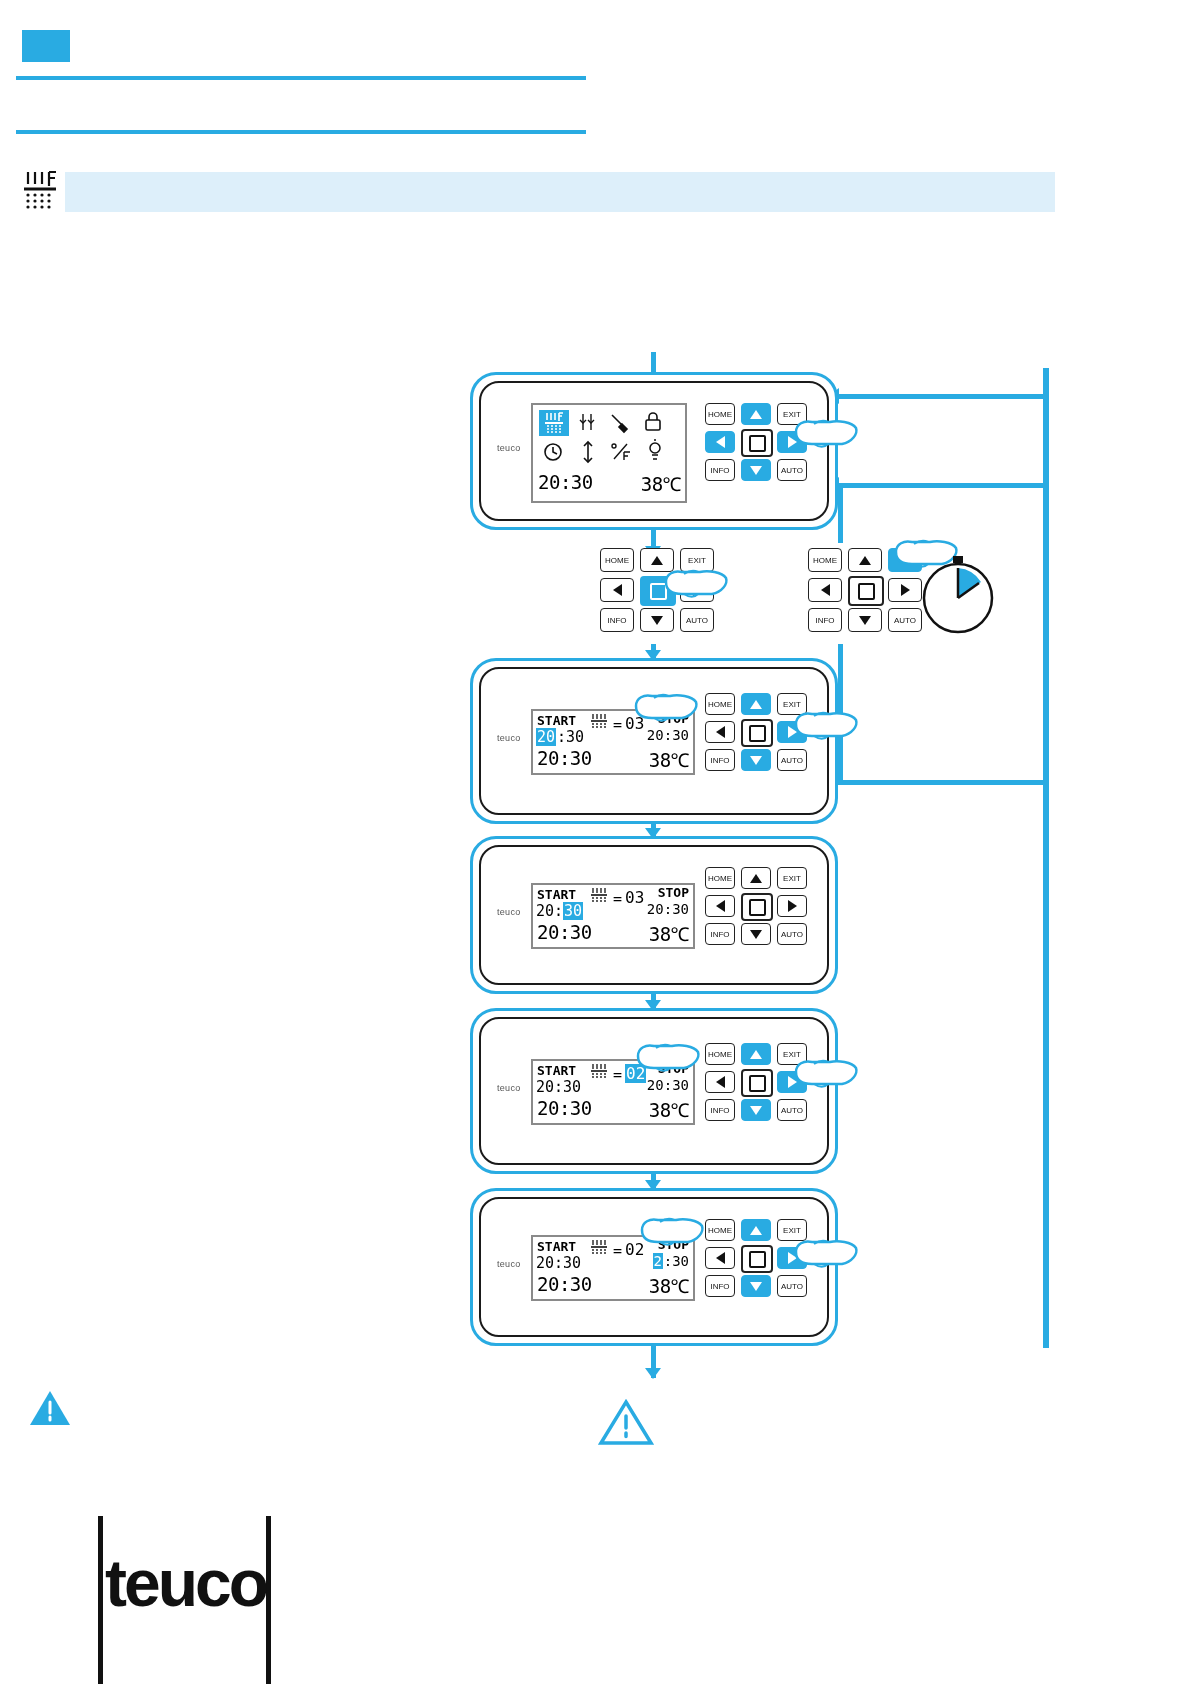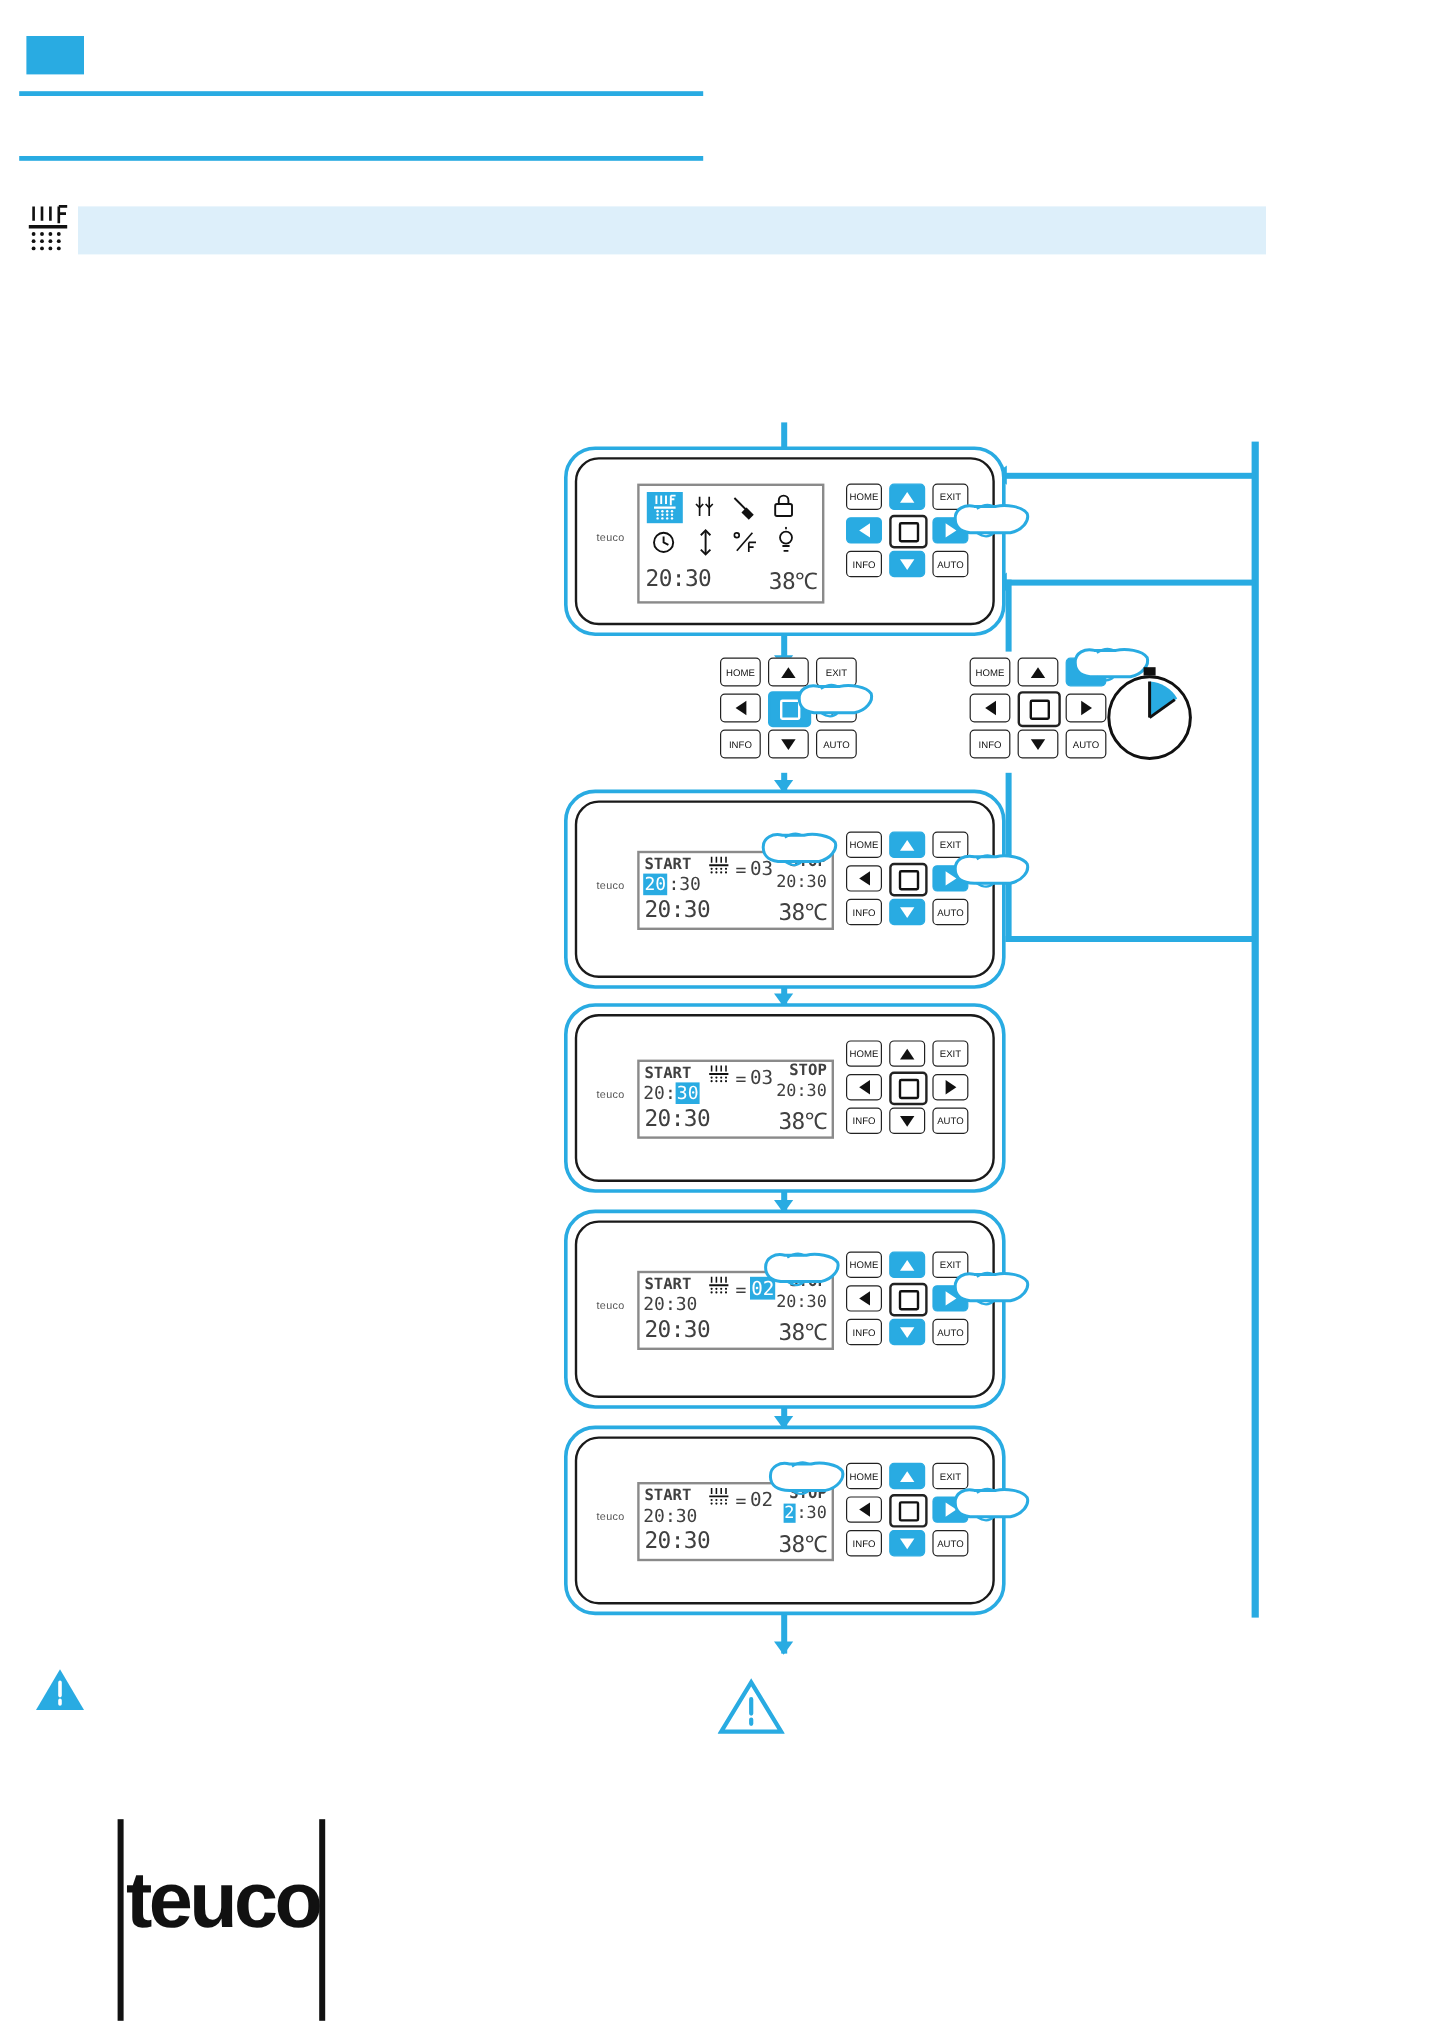--- a/index.html
+++ b/index.html
@@ -35,21 +35,21 @@
   .tri-l{border-top:6px solid transparent;border-bottom:6px solid transparent;border-right:9px solid #111;}
   .tri-r{border-top:6px solid transparent;border-bottom:6px solid transparent;border-left:9px solid #111;}
   .hl .tri-up{border-bottom-color:#fff;}
   .hl .tri-dn{border-top-color:#fff;}
   .hl .tri-l{border-right-color:#fff;}
   .hl .tri-r{border-left-color:#fff;}
   .inner-sq{width:13px;height:13px;border:2px solid #111;border-radius:2px;}
   .hl .inner-sq{border-color:#fff;}
 
   
-  .seg{font-family:"DejaVu Sans Mono", monospace;color:#404040;position:absolute;}
+  .seg{font-family:"DejaVu Sans Mono", monospace;color:#000000;position:absolute;}
   .seg.big{font-size:19px;letter-spacing:-0.5px;}
   .seg.mid{font-size:13px;}
   .inv{background:#29abe2;color:#fff;padding:0 1px;}
 
   
   .ln{position:absolute;background:#29abe2;}
   .arrow-dn{position:absolute;width:0;height:0;border-left:8px solid transparent;border-right:8px solid transparent;border-top:11px solid #29abe2;}
   .arrow-l{position:absolute;width:0;height:0;border-top:8px solid transparent;border-bottom:8px solid transparent;border-right:11px solid #29abe2;}
   .arrow-up{position:absolute;width:0;height:0;border-left:8px solid transparent;border-right:8px solid transparent;border-bottom:11px solid #29abe2;}
 

